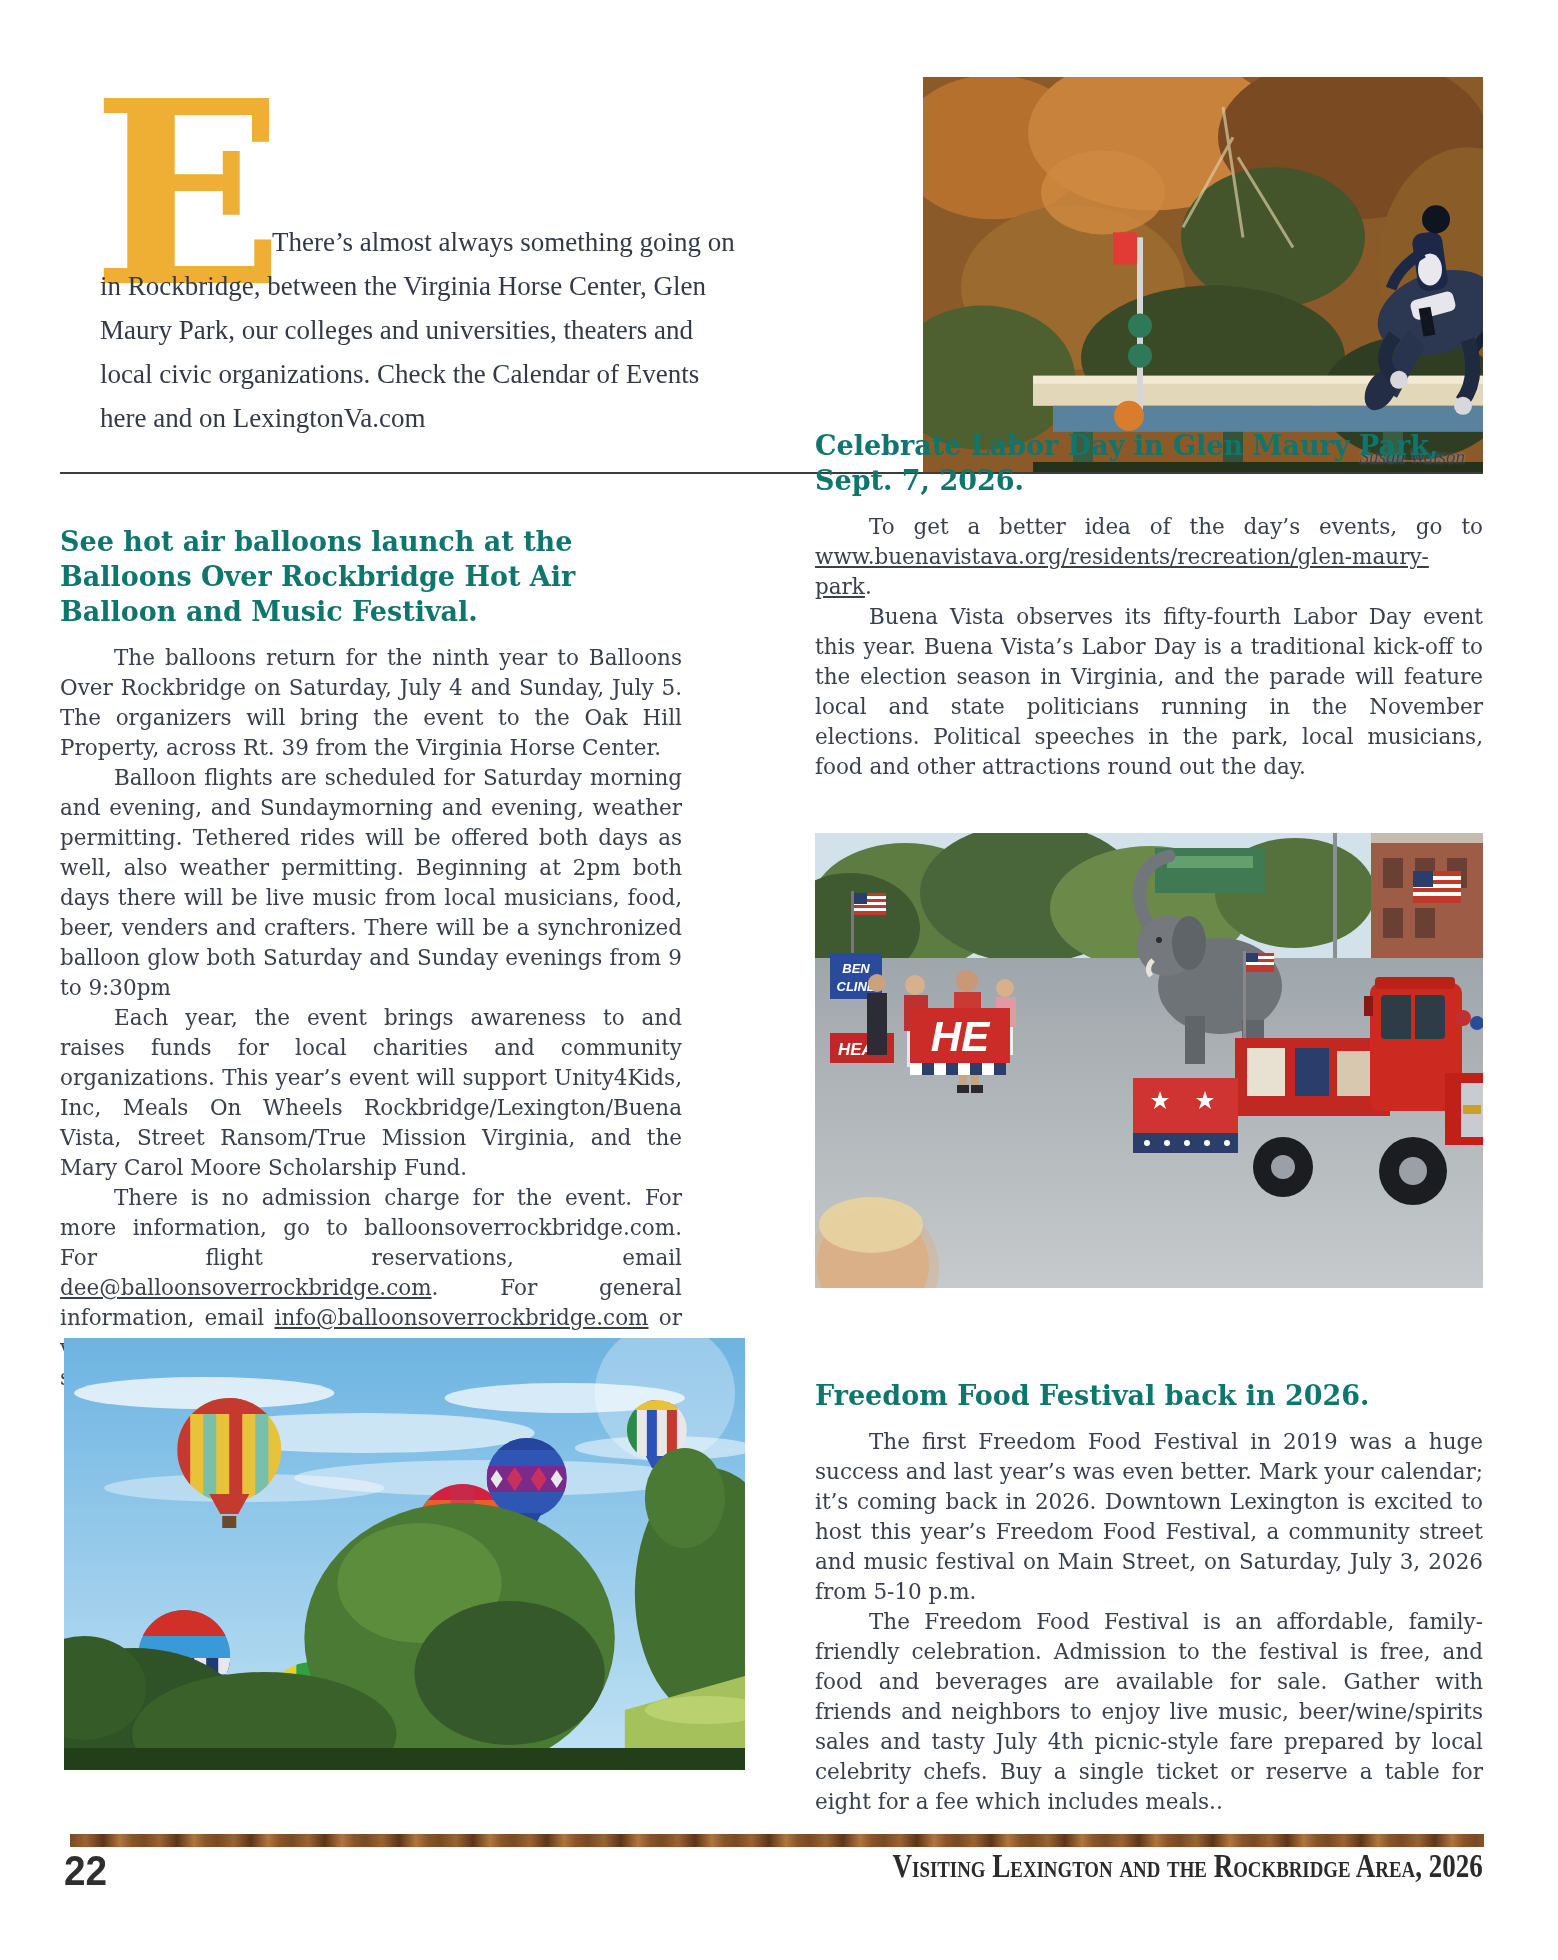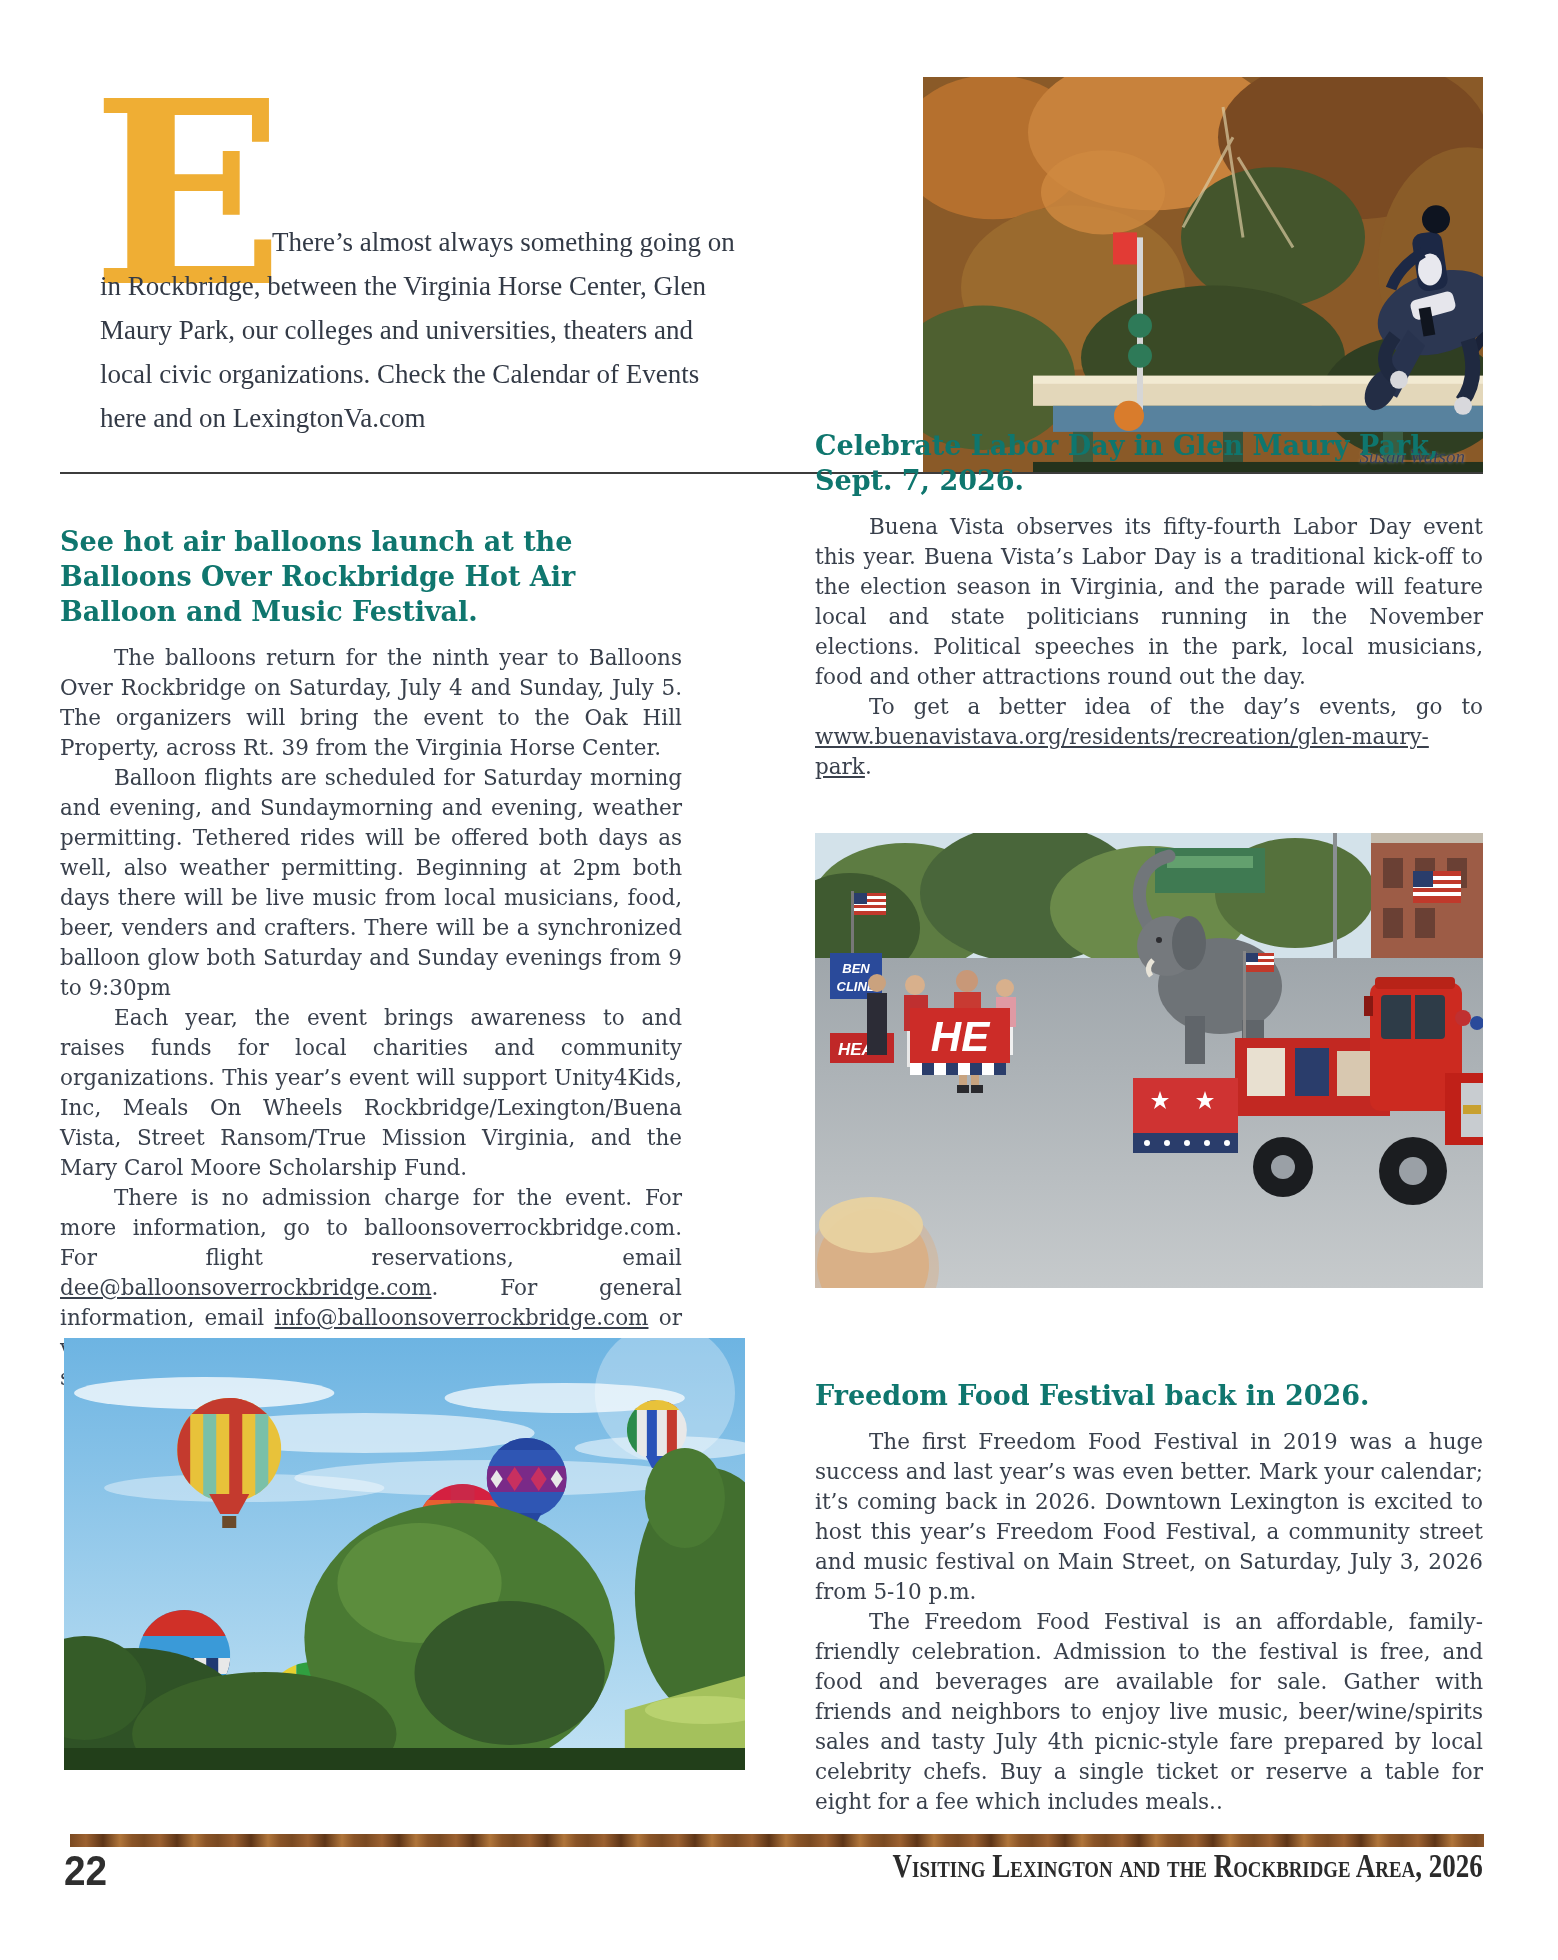--- a/index.html
+++ b/index.html
@@ -96,22 +96,22 @@
   <section class="col col-left">
     <h2>See hot air balloons launch at the Balloons Over Rockbridge Hot Air Balloon and Music Festival.</h2>
     <p>The balloons return for the ninth year to Balloons Over Rockbridge on Saturday, July 4 and Sunday, July 5. The organizers will bring the event to the Oak Hill Property, across Rt. 39 from the Virginia Horse Center.</p>
     <p>Balloon flights are scheduled for Saturday morning and evening, and Sundaymorning and evening, weather permitting. Tethered rides will be offered both days as well, also weather permitting. Beginning at 2pm both days there will be live music from local musicians, food, beer, venders and crafters. There will be a synchronized balloon glow both Saturday and Sunday evenings from 9 to 9:30pm</p>
     <p>Each year, the event brings awareness to and raises funds for local charities and community organizations. This year’s event will support Unity4Kids, Inc, Meals On Wheels Rockbridge/Lexington/Buena Vista, Street Ransom/True Mission Virginia, and the Mary Carol Moore Scholarship Fund.</p>
     <p><span>There is no admission charge for the event. For more information, go to balloonsoverrockbridge.com. For flight reservations, email </span><span class="u">dee@balloonsoverrockbridge.com</span><span>. For general information, email </span><span class="u">info@balloonsoverrockbridge.com</span><span> or visit Facebook@balloonsoverrockbridge. Mail can be sent to P.O. Box 862, Lexington, Va 24450.</span></p>
   </section>
 
   <section class="col col-right-top">
     <h2>Celebrate Labor Day in Glen Maury Park, Sept. 7, 2026.</h2>
+    <p><span>To get a better idea of the day’s events, go to </span><span class="u">www.buenavistava.org/residents/recreation/glen-maury-park</span><span>.</span></p>
     <p>Buena Vista observes its fifty-fourth Labor Day event this year. Buena Vista’s Labor Day is a traditional kick-off to the election season in Virginia, and the parade will feature local and state politicians running in the November elections. Political speeches in the park, local musicians, food and other attractions round out the day.</p>
-    <p><span>To get a better idea of the day’s events, go to </span><span class="u">www.buenavistava.org/residents/recreation/glen-maury-park</span><span>.</span></p>
   </section>
 
   <figure class="photo photo-parade">
     <svg viewBox="0 0 668 455" preserveAspectRatio="none">
       <defs>
         <linearGradient id="roadg" x1="0" y1="0" x2="0" y2="1">
           <stop offset="0" stop-color="#9fa6ab"></stop>
             <stop offset="1" stop-color="#c6cacc"></stop>
         </linearGradient>
       </defs>

